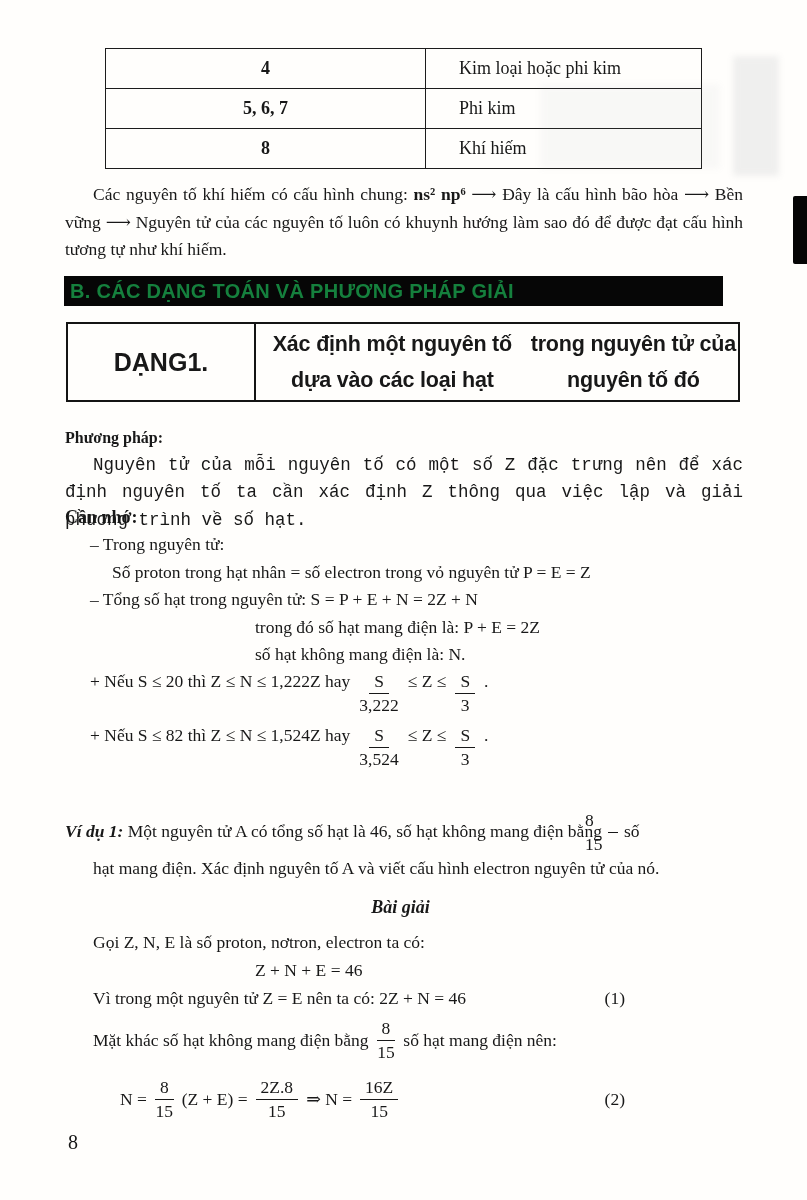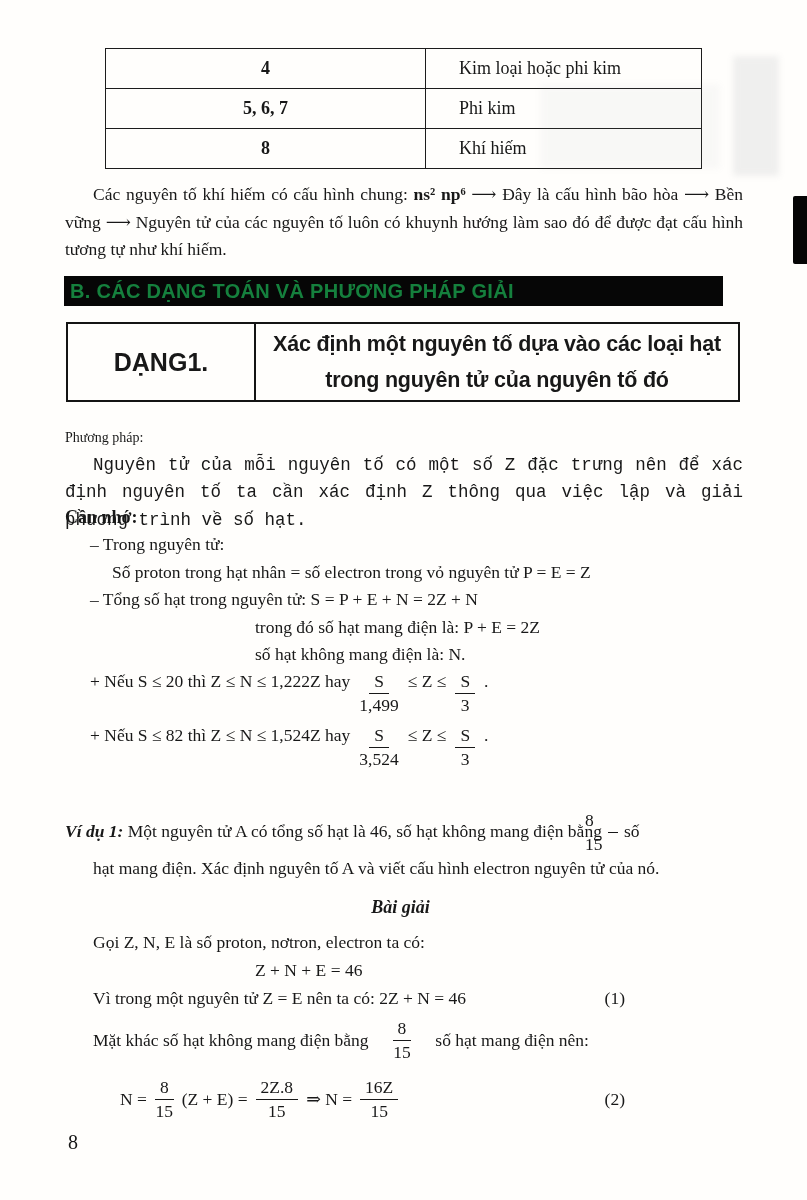--- a/index.html
+++ b/index.html
@@ -41,29 +41,29 @@
     position:absolute; top:322px; left:66px; width:674px; height:80px;
     border:2.5px solid #141414; display:flex; background:#fffefc;
   }
   .dang-left {
     width:188px; border-right:2.5px solid #141414;
     display:flex; flex-direction:row; justify-content:center; align-items:center;
     font-family:"Liberation Sans","DejaVu Sans",sans-serif;
     font-weight:700; font-size:25px; line-height:32px;
   }
   .dang-right {
-    flex:1; display:flex; flex-direction:column; justify-content:center; align-items:center;
+    flex:1; display:flex; flex-direction:row; justify-content:center; align-items:center;
     font-family:"Liberation Sans","DejaVu Sans",sans-serif;
     font-weight:700; font-size:21.5px; line-height:36px; letter-spacing:-0.2px;
     text-align:center;
   }
 
   
   .method { position:absolute; top:424px; left:65px; width:678px; line-height:27.5px; }
-  .method .label { font-weight:normal; font-size:14px; display:block; }
+  .method .label { font-weight:bold; font-size:16px; display:block; }
   .method p { text-indent:28px; text-align:justify;font-family:Liberation Mono, monospace; }
 
   
   .remember { position:absolute; top:503px; left:65px; width:692px; }
   .remember .label { font-weight:bold; font-size:18px; line-height:28px; display:block; }
   .rline { line-height:27.5px; }
   .ind1 { padding-left:25px; }
   .ind2 { padding-left:47px; }
   .ind3 { padding-left:190px; }
 
@@ -88,21 +88,21 @@
   .sol-heading {
     position:absolute; top:897px; left:63px; width:675px;
     text-align:center; font-weight:bold; font-style:italic; font-size:18px;
   }
   .solution { position:absolute; top:928px; left:65px; width:700px; }
   .s-line { line-height:28px; }
   .s-ind1 { padding-left:28px; }
   .s-ind2 { padding-left:190px; }
   .row-with-tag { display:flex; width:560px; padding-left:28px; line-height:28px; }
   .row-with-tag .tag { margin-left:auto; }
-  .s-fracline { display:flex; align-items:center; gap:24px; padding-left:28px; height:52px; margin-top:2px; }
+  .s-fracline { display:flex; align-items:center; gap:8px; padding-left:28px; height:52px; margin-top:2px; }
   .s-eq {
     display:flex; align-items:center; gap:8px;
     margin-left:55px; width:505px; height:54px; margin-top:6px;
   }
   .s-eq .tag { margin-left:auto; }
 
   
   .page-num { position:absolute; left:68px; top:1131px; font-size:20px; }
   .edge-strip { position:absolute; right:0; top:196px; width:14px; height:68px; background:#050505; border-radius:2px 0 0 2px; }
   .smudge-a { position:absolute; left:733px; top:56px; width:46px; height:120px; background:#8a8f94; opacity:.13; filter:blur(3px); }
@@ -155,21 +155,21 @@
     <div class="rline ind1">– Trong nguyên tử:</div>
     <div class="rline ind2">Số proton trong hạt nhân = số electron trong vỏ nguyên tử P = E = Z</div>
     <div class="rline ind1">– Tổng số hạt trong nguyên tử: S = P + E + N = 2Z + N</div>
     <div class="rline ind3">trong đó số hạt mang điện là: P + E = 2Z</div>
     <div class="rline ind3">số hạt không mang điện là: N.</div>
 
     <div class="cond">
       <span>+ Nếu S ≤ 20 thì Z ≤ N ≤ 1,222Z hay</span>
       <span class="frac">
         <span class="num">S</span>
-        <span class="den">1,499</span>
+        <span class="den">3,222</span>
       </span>
       <span>≤ Z ≤</span>
       <span class="frac">
         <span class="num">S</span>
         <span class="den">3</span>
       </span>
       <span>.</span>
     </div>
 
     <div class="cond">

